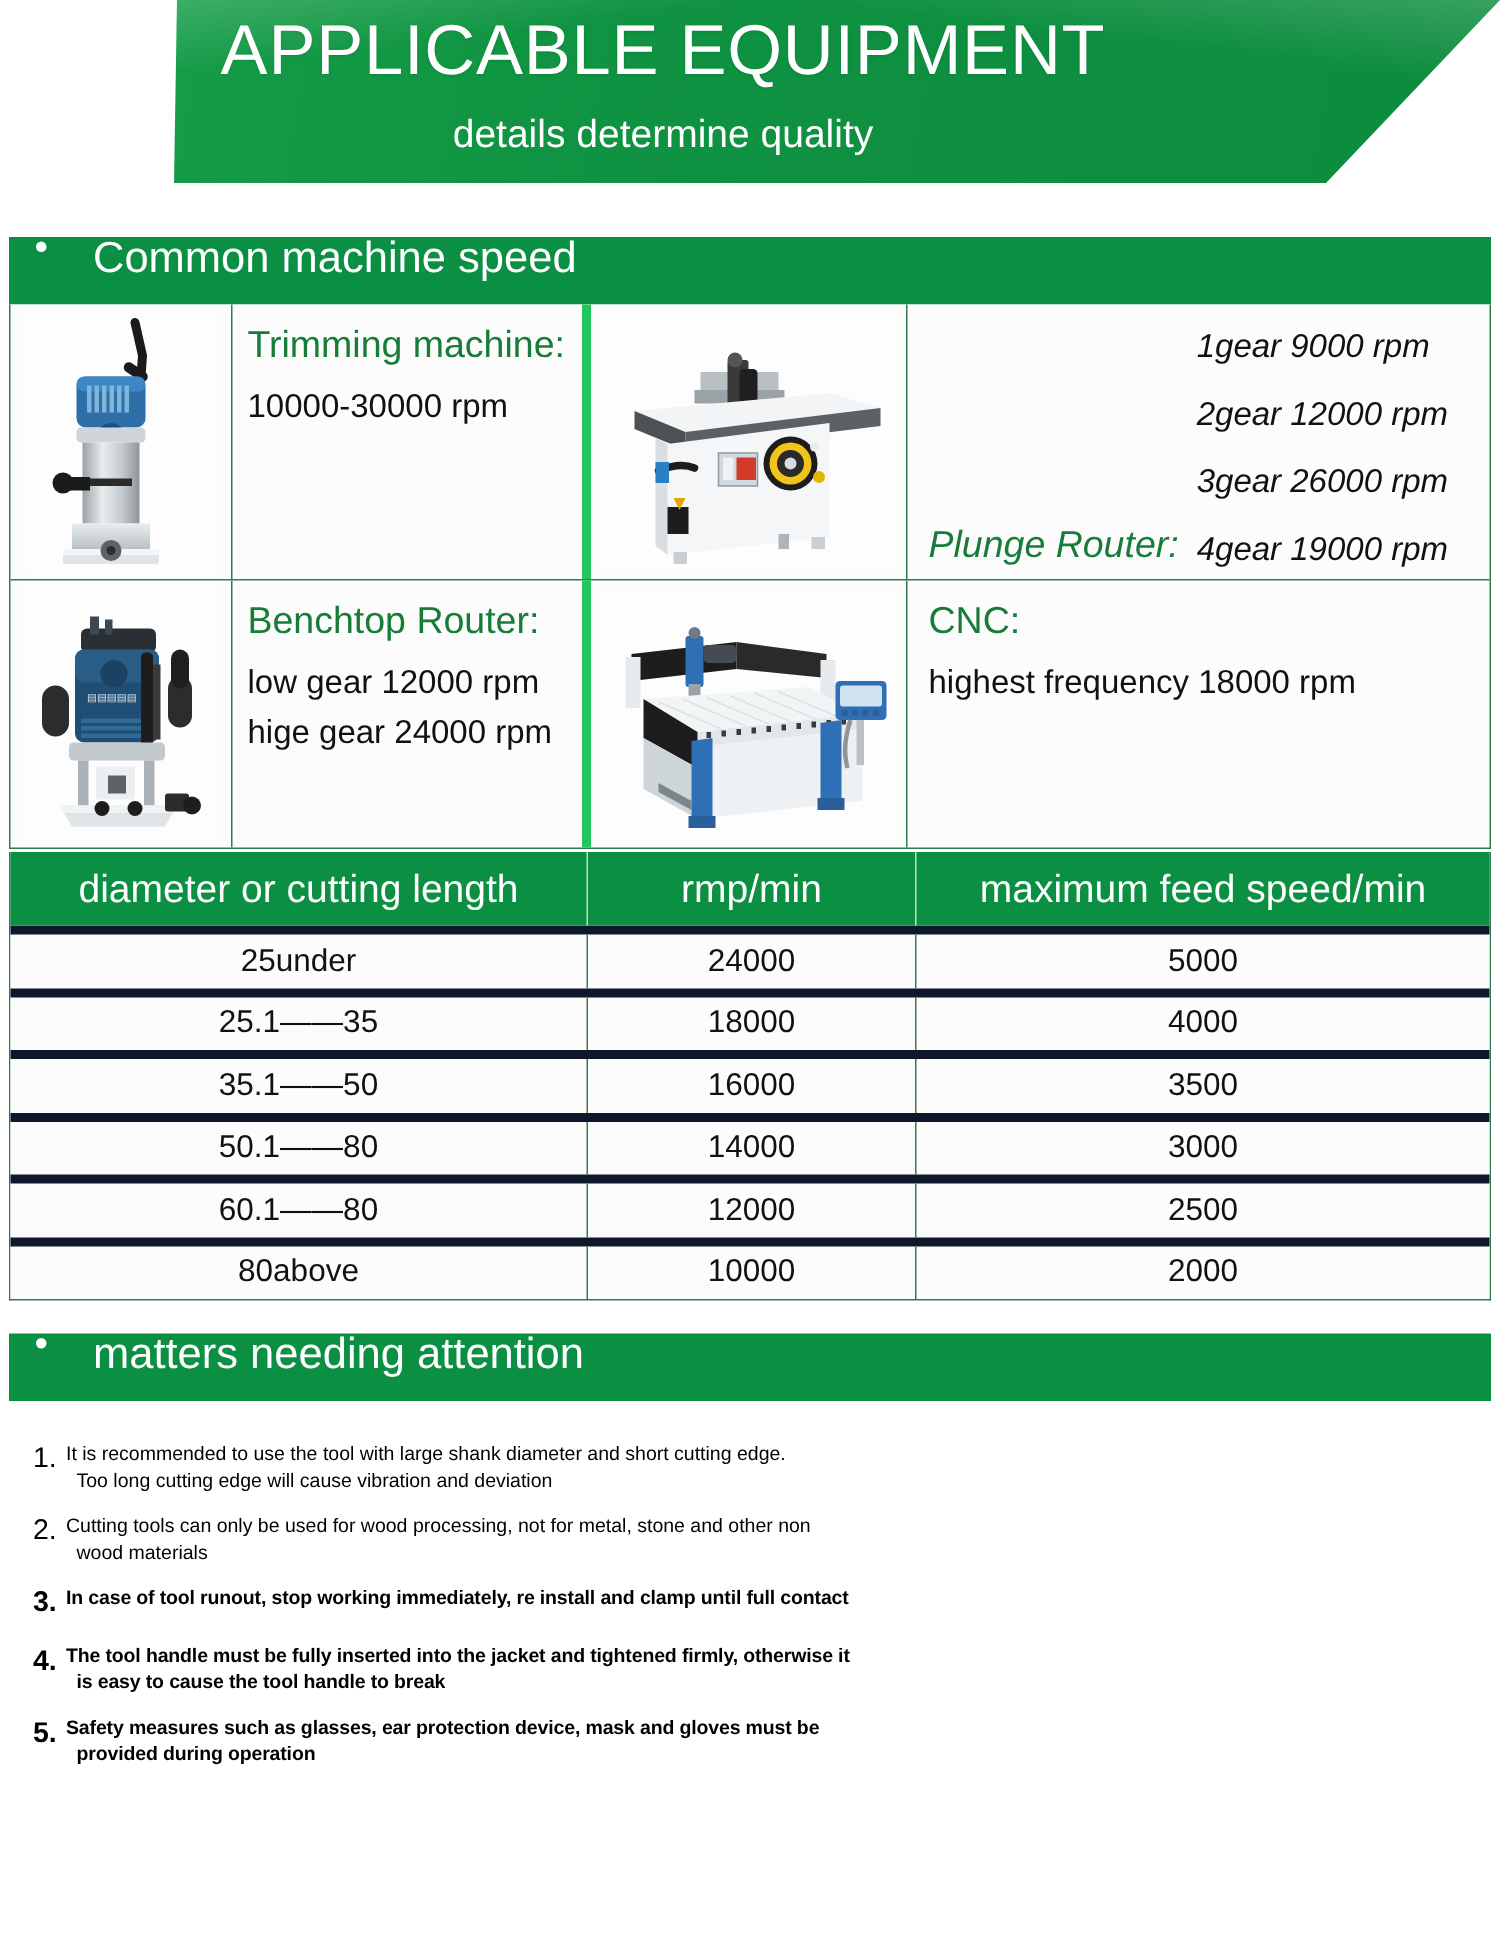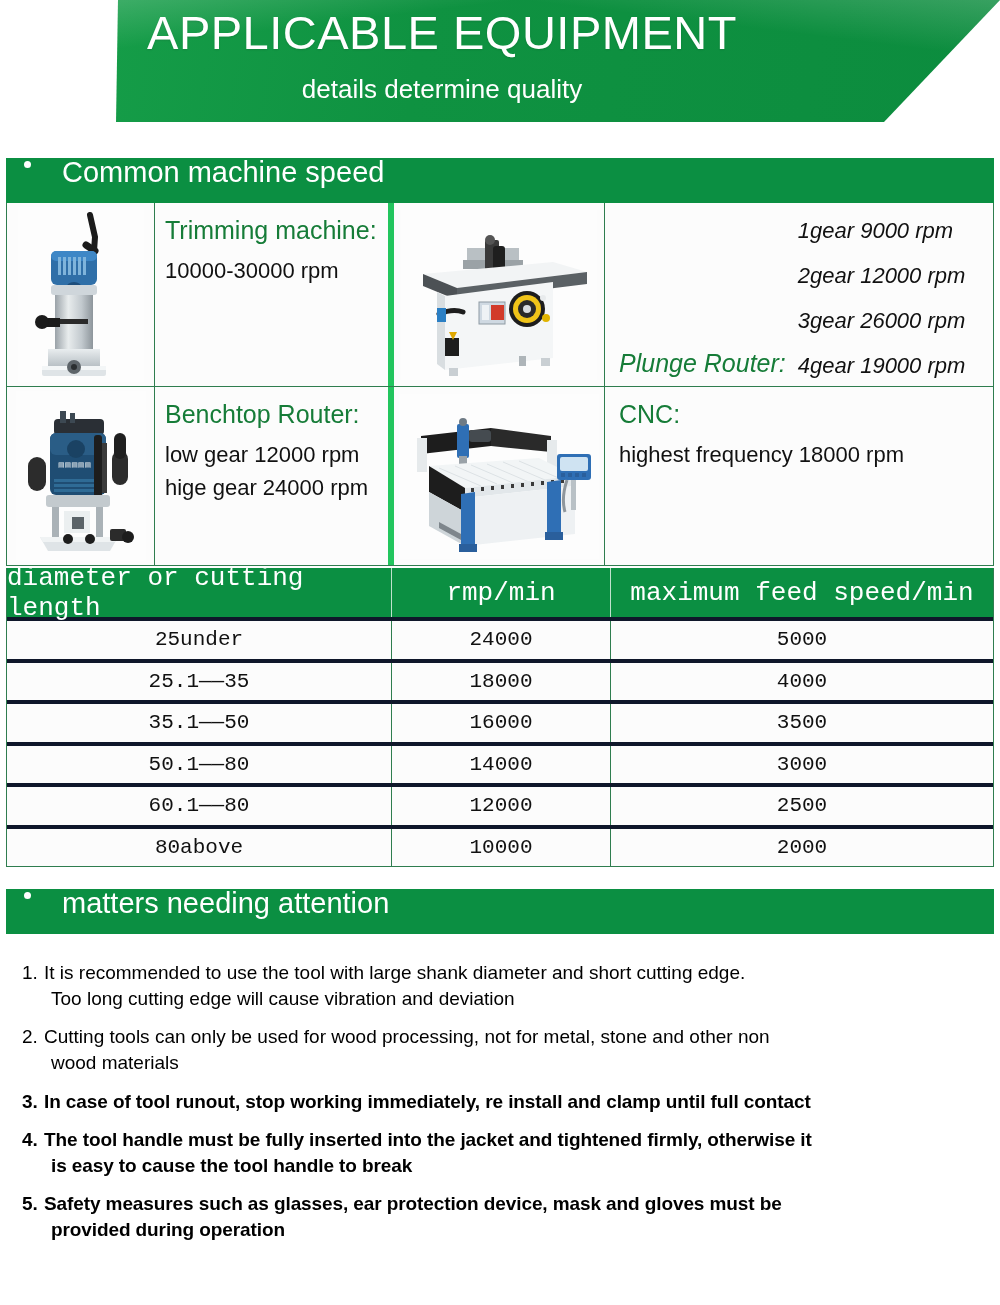--- a/index.html
+++ b/index.html
@@ -81,36 +81,36 @@
   .gear-list .g{font-size:22px;color:#111;line-height:1;margin-bottom:23px;white-space:nowrap;}
   .gear-list .g:last-child{margin-bottom:0;}
 
   
   .spec{
     position:absolute;left:6px;width:988px;box-sizing:border-box;
     border-left:1px solid #2f7d4f;border-right:1px solid #2f7d4f;border-bottom:1px solid #2f7d4f;
   }
   .srow{display:flex;box-sizing:border-box;}
   .srow.head{background:#0b8f42;height:49px;}
-  .srow.body{height:41.5px;border-top:4px solid #0f172a;background:#fcfcfc;}
+  .srow.body{height:41.5px;border-top:6px solid #0f172a;background:#fcfcfc;}
   .srow.body:first-child{border-top:none;}
-  .scell{box-sizing:border-box;display:flex;align-items:center;justify-content:center;font-family:Liberation Mono, monospace;}
+  .scell{box-sizing:border-box;display:flex;align-items:center;justify-content:center;}
   .c1{width:385px;flex:none;}
   .c2{width:219px;flex:none;}
   .c3{flex:1;}
   .srow.head .scell{color:#fff;font-size:26px;}
   .srow.head .c1,.srow.head .c2{border-right:1px solid #bfe2cd;}
   .srow.body .c1,.srow.body .c2{border-right:1px solid #2f7d4f;}
   .srow.body .scell{color:#111;font-size:21px;}
 
   
   .notes{position:absolute;left:0;width:1000px;}
   .note{display:flex;margin-bottom:13px;padding-left:22px;padding-right:18px;}
   .note .num{width:22px;flex:none;font-size:19px;line-height:1.35;}
-  .note .body{font-size:19px;line-height:1.35;}
+  .note .body{font-size:13px;line-height:1.35;}
   .note.bold .num,.note.bold .body{font-weight:700;letter-spacing:-.1px;}
   .note .l2{display:block;padding-left:7px;}
   svg{display:block;}
 </style>
 </head>
 <body>
 
 <div class="page">
 
   <div class="banner">

